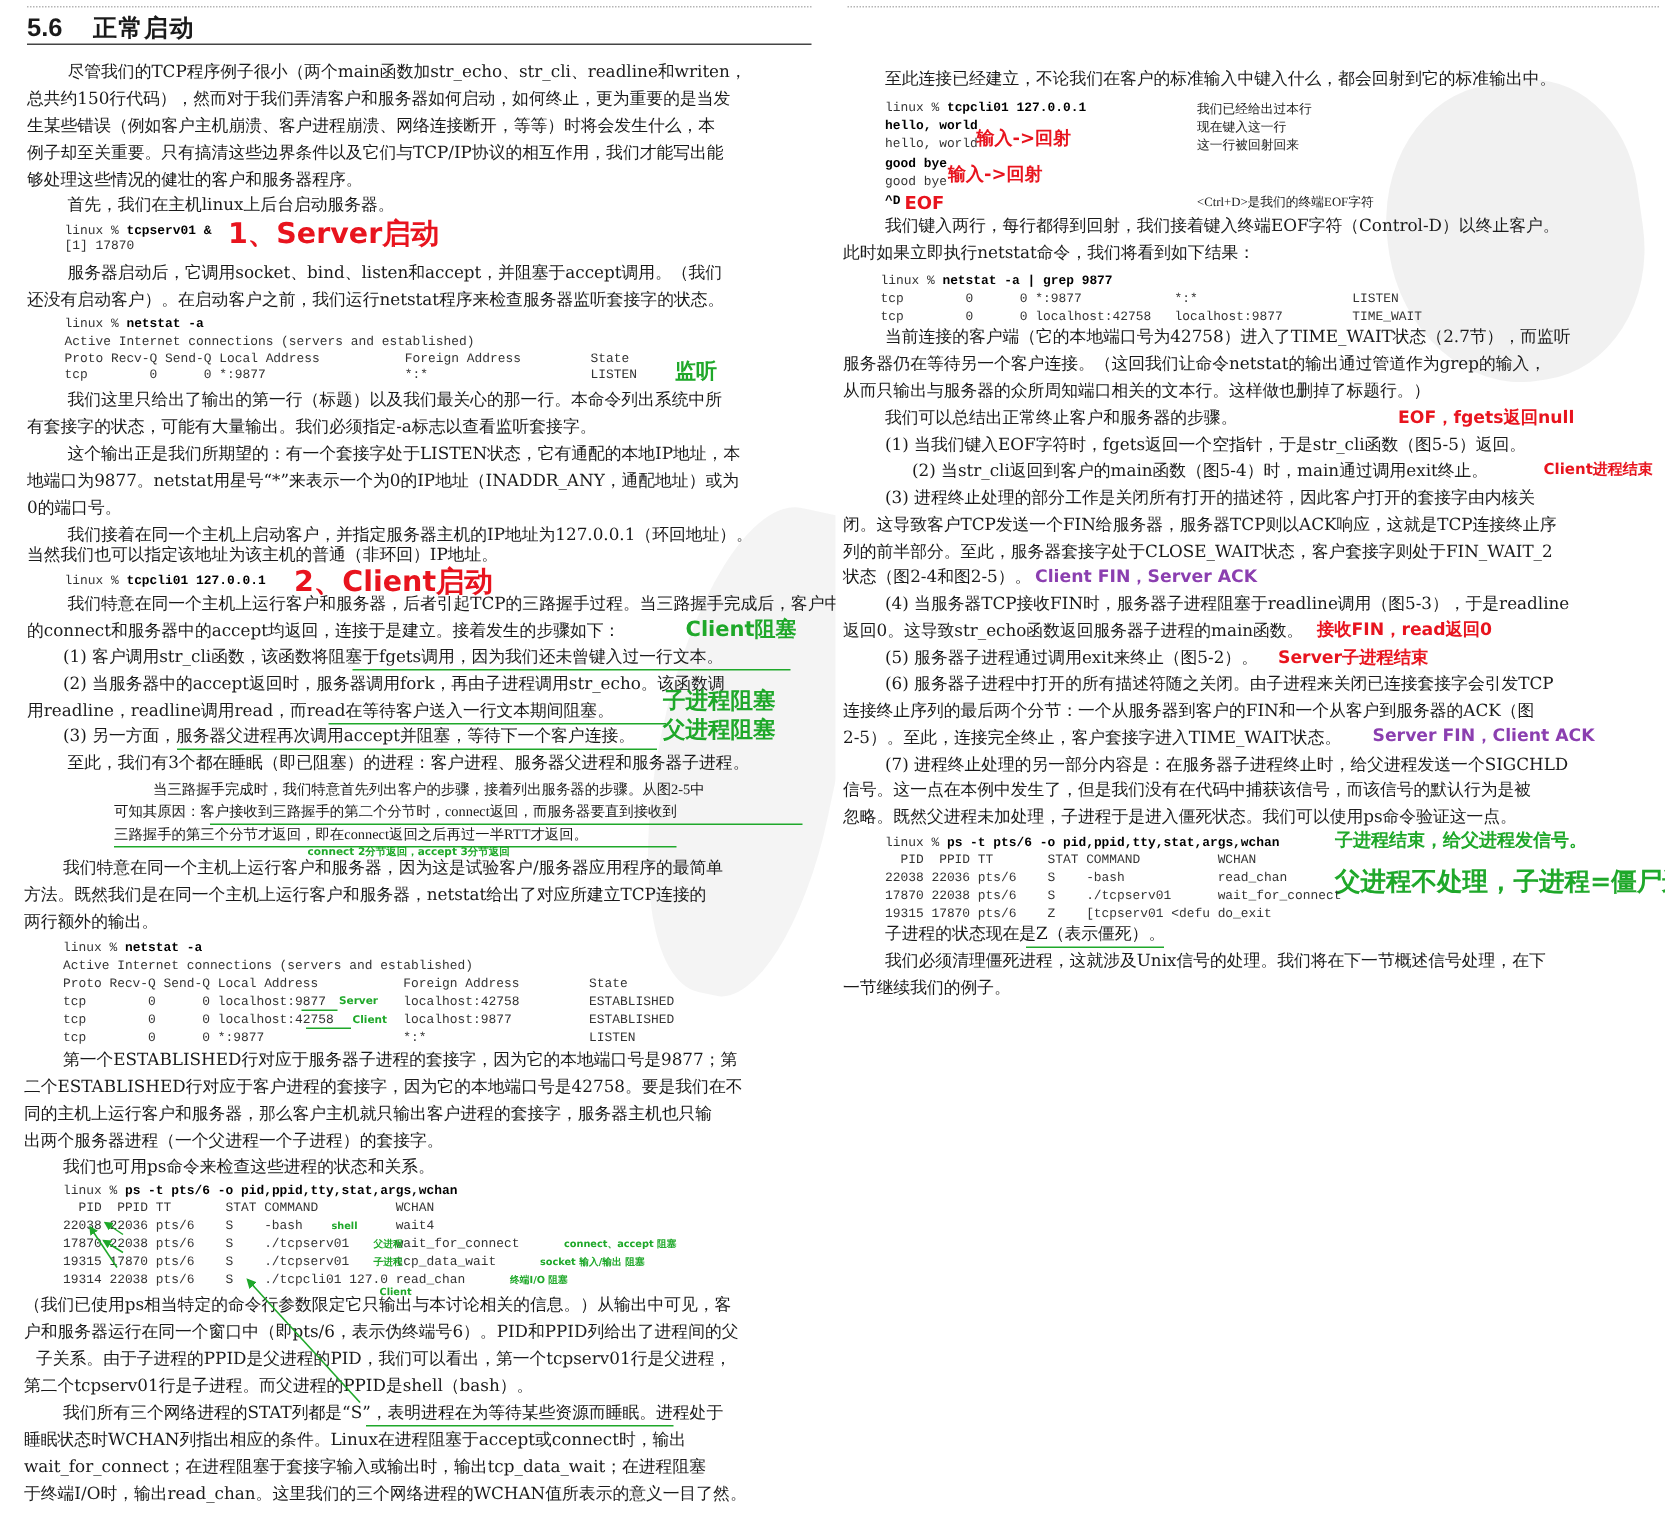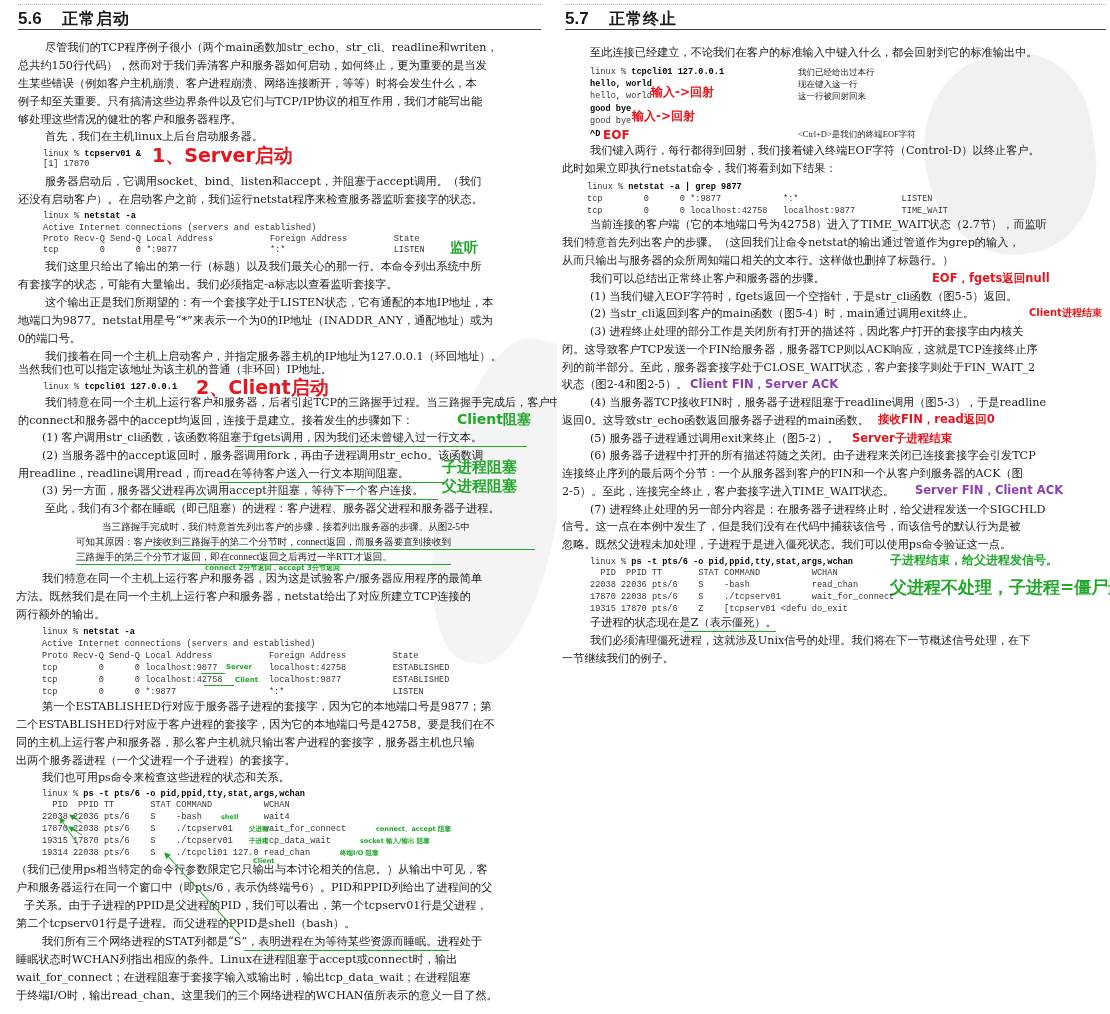--- a/index.html
+++ b/index.html
@@ -152,24 +152,20 @@
     </marker>
   </defs>
   <line x1="82" y1="823" x2="70" y2="815" stroke="#1fa82a" stroke-width="1" marker-end="url(#ah)"></line>
   <line x1="82" y1="835" x2="69" y2="827" stroke="#1fa82a" stroke-width="1" marker-end="url(#ah)"></line>
   <line x1="78" y1="845" x2="60" y2="818" stroke="#1fa82a" stroke-width="1" marker-end="url(#ah)"></line>
   <line x1="240" y1="935" x2="165" y2="853" stroke="#1fa82a" stroke-width="1.1" marker-end="url(#ah)"></line>
 </svg>
 
 <div class="page right">
   <div class="topdots" style="left:8px"></div>
-  <div class="sec-head" style="left:8px">
-    <span class="sec-num">5.7</span>
-    <span class="sec-title">正常终止</span>
-  </div>
 </div>
 
 <div class="watermark"></div>
 
 <div class="ln" style="left:590px;top:46px">至此连接已经建立，不论我们在客户的标准输入中键入什么，都会回射到它的标准输出中。</div>
 
 <div class="ln mono" style="left:590px;top:67px"><span>linux % </span><b>tcpcli01 127.0.0.1</b></div>
 <div class="ln mono" style="left:590px;top:79px"><span></span><b>hello, world</b></div>
 <div class="ln mono" style="left:590px;top:91px"><span>hello, world</span><b></b></div>
 <div class="ln mono" style="left:590px;top:104px"><span></span><b>good bye</b></div>
@@ -184,26 +180,26 @@
 <div class="ann-red" style="left:603px;top:128px;font-size:12px">EOF</div>
 
 <div class="ln" style="left:590px;top:144px">我们键入两行，每行都得到回射，我们接着键入终端EOF字符（Control-D）以终止客户。</div>
 <div class="ln" style="left:562px;top:162px">此时如果立即执行netstat命令，我们将看到如下结果：</div>
 
 <div class="ln mono" style="left:587px;top:182px"><span>linux % </span><b>netstat -a | grep 9877</b></div>
 <div class="ln mono" style="left:587px;top:194px">tcp        0      0 *:9877            *:*                    LISTEN</div>
 <div class="ln mono" style="left:587px;top:206px">tcp        0      0 localhost:42758   localhost:9877         TIME_WAIT</div>
 
 <div class="ln" style="left:590px;top:218px">当前连接的客户端（它的本地端口号为42758）进入了TIME_WAIT状态（2.7节），而监听</div>
-<div class="ln" style="left:562px;top:236px">我们特意首先列出客户的步骤。（这回我们让命令netstat的输出通过管道作为grep的输入，</div>
+<div class="ln" style="left:562px;top:236px">服务器仍在等待另一个客户连接。（这回我们让命令netstat的输出通过管道作为grep的输入，</div>
 <div class="ln" style="left:562px;top:254px">从而只输出与服务器的众所周知端口相关的文本行。这样做也删掉了标题行。）</div>
 <div class="ln" style="left:590px;top:272px">我们可以总结出正常终止客户和服务器的步骤。</div>
 <div class="ann-red" style="left:932px;top:271px;font-size:11.5px">EOF，fgets返回null</div>
 <div class="ln" style="left:590px;top:290px">(1) 当我们键入EOF字符时，fgets返回一个空指针，于是str_cli函数（图5-5）返回。</div>
-<div class="ln" style="left:590px;top:307px">(2) 当str_cli返回到客户的main函数（图5-4）时，main通过调用exit终止。</div>
+<div class="ln" style="left:608px;top:307px">(2) 当str_cli返回到客户的main函数（图5-4）时，main通过调用exit终止。</div>
 <div class="ann-red" style="left:1029px;top:306px;font-size:10px">Client进程结束</div>
 <div class="ln" style="left:590px;top:325px">(3) 进程终止处理的部分工作是关闭所有打开的描述符，因此客户打开的套接字由内核关</div>
 <div class="ln" style="left:562px;top:343px">闭。这导致客户TCP发送一个FIN给服务器，服务器TCP则以ACK响应，这就是TCP连接终止序</div>
 <div class="ln" style="left:562px;top:361px">列的前半部分。至此，服务器套接字处于CLOSE_WAIT状态，客户套接字则处于FIN_WAIT_2</div>
 <div class="ln" style="left:562px;top:378px">状态（图2-4和图2-5）。</div>
 <div class="ann-purple" style="left:690px;top:377px;font-size:11.5px">Client FIN，Server ACK</div>
 <div class="ln" style="left:590px;top:396px">(4) 当服务器TCP接收FIN时，服务器子进程阻塞于readline调用（图5-3），于是readline</div>
 <div class="ln" style="left:562px;top:414px">返回0。这导致str_echo函数返回服务器子进程的main函数。</div>
 <div class="ann-red" style="left:878px;top:412px;font-size:11.5px">接收FIN，read返回0</div>
 <div class="ln" style="left:590px;top:432px">(5) 服务器子进程通过调用exit来终止（图5-2）。</div>

